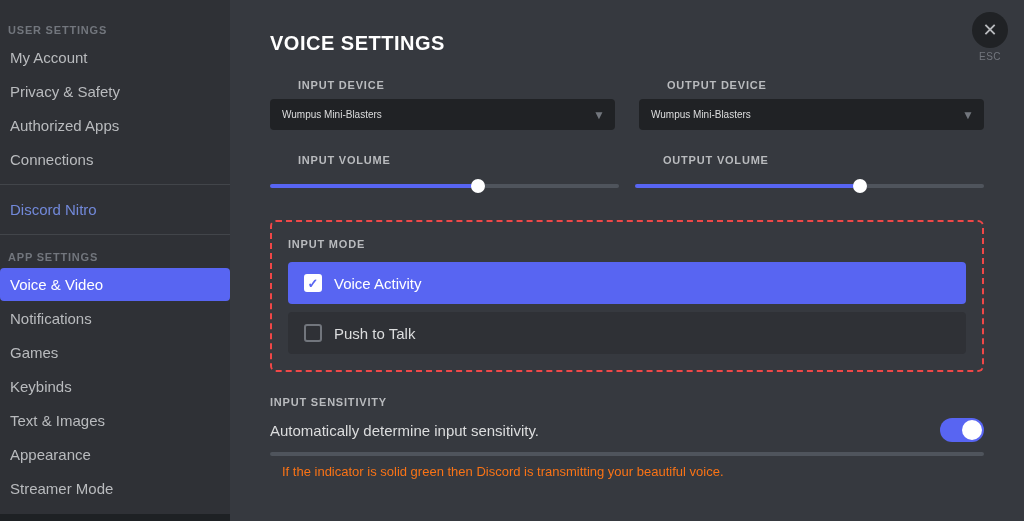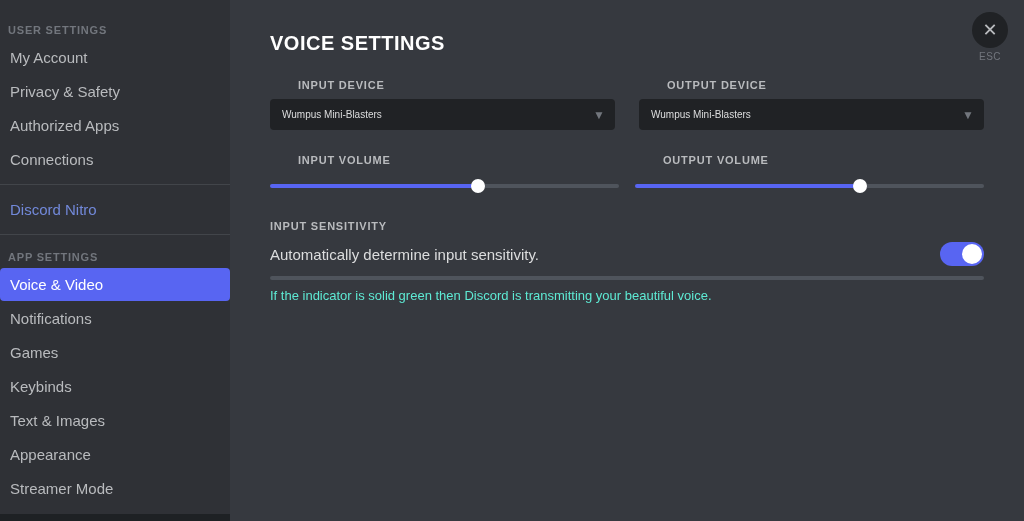--- a/index.html
+++ b/index.html
@@ -249,21 +249,22 @@
       margin-bottom: 8px;
     }
     .sensitivity-bar {
       width: 100%;
       height: 4px;
       background: #4f545c;
       border-radius: 2px;
     }
     .sensitivity-hint {
       font-size: 13px;
-      color: #5eead4;
+      color: #f97316;
+      margin-left: 12px;
     }
     .close-area {
       position: absolute;
       top: 12px;
       right: 16px;
       display: flex;
       flex-direction: column;
       align-items: center;
     }
     .close-circle {
@@ -365,20 +366,31 @@
     <div class="volume-col">
       <div class="field-label">INPUT VOLUME</div>
       <input type="range" min="0" max="100" value="60" style="background: linear-gradient(to right, rgb(88, 101, 242) 60%, rgb(79, 84, 92) 60%);">
     </div>
     <div class="volume-col">
       <div class="field-label">OUTPUT VOLUME</div>
       <input type="range" min="0" max="100" value="65" style="background: linear-gradient(to right, rgb(88, 101, 242) 65%, rgb(79, 84, 92) 65%);">
     </div>
   </div>
 
+  <div class="input-mode-section">
+    <div class="section-label">INPUT MODE</div>
+    <div class="mode-option selected">
+      <div class="checkbox checked"></div>
+      <span>Voice Activity</span>
+    </div>
+    <div class="mode-option unselected">
+      <div class="checkbox unchecked"></div>
+      <span>Push to Talk</span>
+    </div>
+  </div>
 
   <div class="sensitivity-label">INPUT SENSITIVITY</div>
   <div class="sensitivity-row">
     <span class="sensitivity-text">Automatically determine input sensitivity.</span>
     <div class="toggle">
       <div class="toggle-knob"></div>
     </div>
   </div>
   <div class="sensitivity-bar-row">
     <div class="sensitivity-bar"></div>

